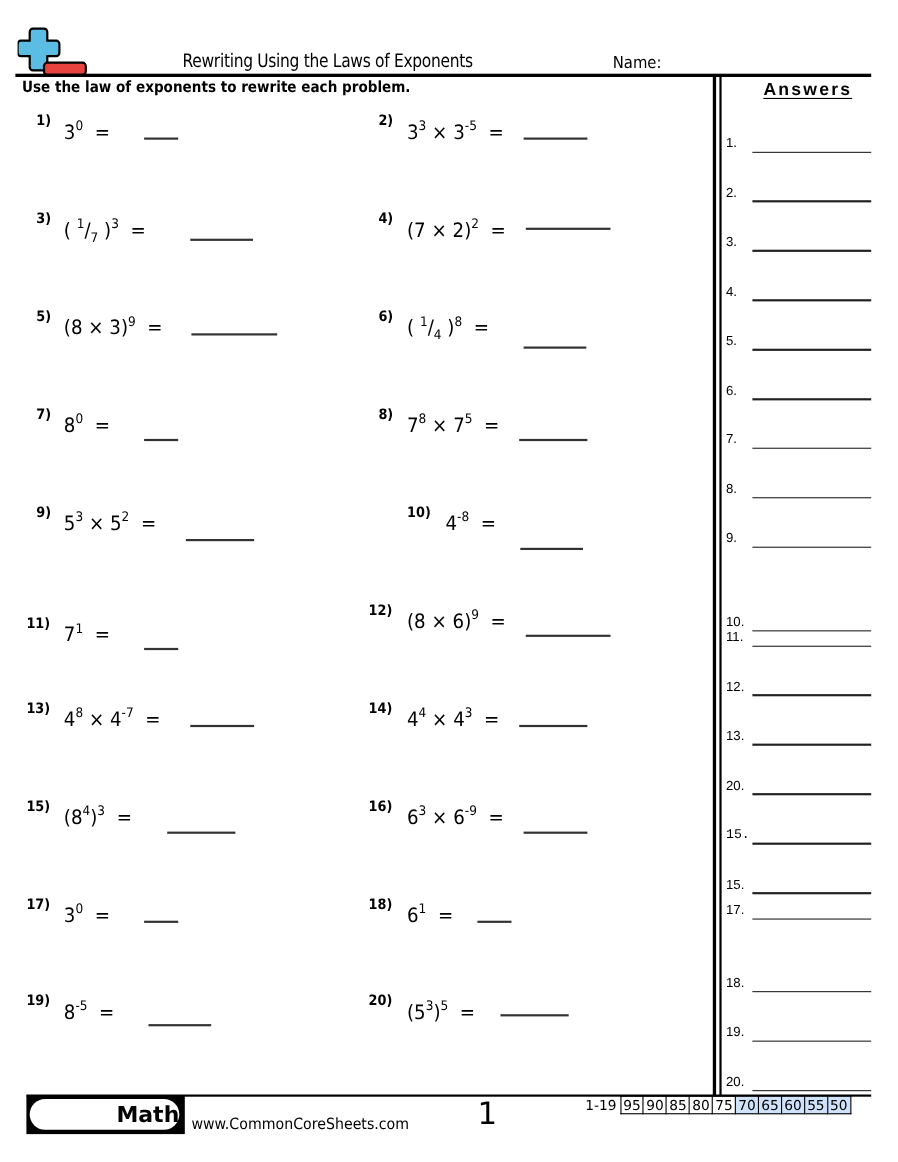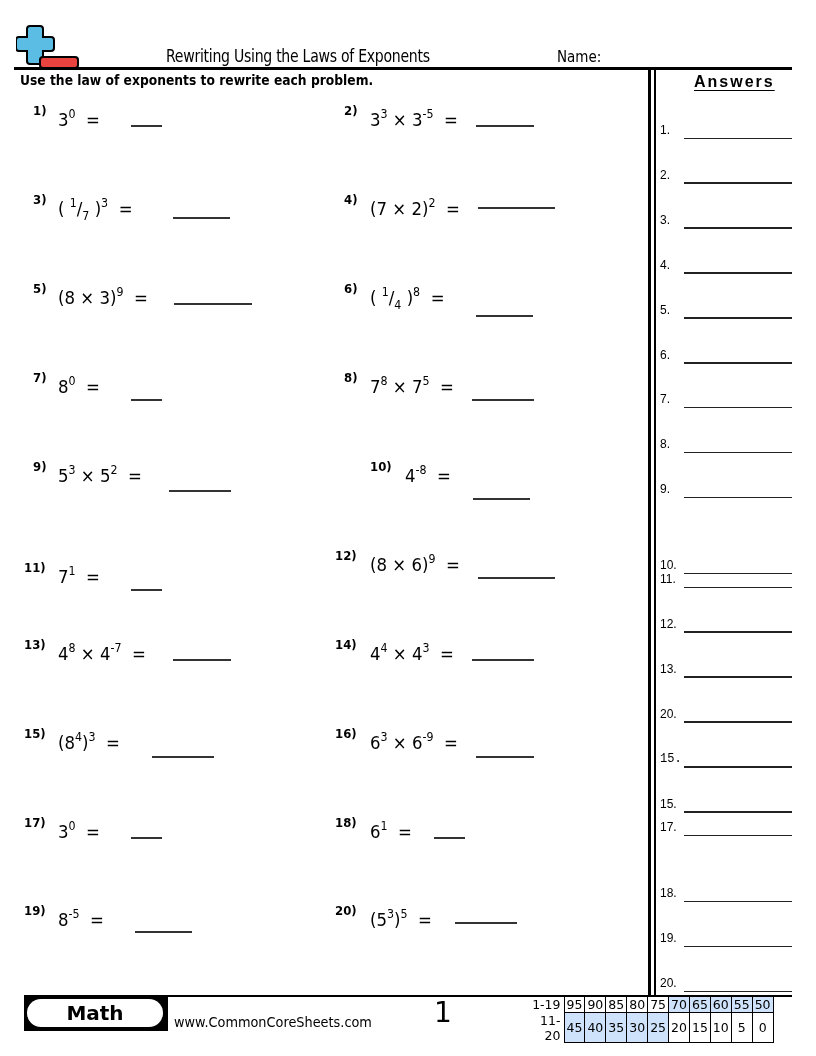--- a/index.html
+++ b/index.html
@@ -22,21 +22,21 @@
 
   .prob { position:absolute; height:40px; }
   .pnum { position:absolute; left:0; top:0; font-size:13px; font-weight:bold; font-family:"DejaVu Sans", sans-serif; transform:scaleX(0.9); transform-origin:left; }
   .expr { position:absolute; top:4px; font-size:18px; font-family:"DejaVu Sans", sans-serif; white-space:nowrap; transform:scaleX(0.92); transform-origin:left; }
   .expr sup { font-size:12px; vertical-align:8px; }
   .expr sub { font-size:12px; }
   .blank { position:absolute; height:1.5px; background:#333; }
 
   .bottom-rule { position:absolute; left:24px; top:995px; width:768px; height:2px; background:#000; }
   .math-box { position:absolute; left:24px; top:996px; width:144px; height:35px; background:#000; }
-  .math-pill { position:absolute; left:3px; top:3px; width:136px; height:28px; background:#fff; border-radius:14px; text-align:center; line-height:28px; font-size:20px; font-weight:bold; font-family:"DejaVu Sans", sans-serif; }
+  .math-pill { position:absolute; left:3px; top:3px; width:136px; height:28px; background:#fff; border-radius:14px; text-align:right; line-height:28px; font-size:20px; font-weight:bold; font-family:"DejaVu Sans", sans-serif; }
   .site { position:absolute; left:174px; top:1014px; font-size:14px; font-family:"DejaVu Sans", sans-serif; transform:scaleX(0.92); transform-origin:left; }
   .page-num { position:absolute; left:434px; top:996px; font-size:28px; font-family:"DejaVu Sans", sans-serif; }
 
   .score-table { position:absolute; left:526px; top:996px; border-collapse:collapse; font-size:12.5px; font-family:"DejaVu Sans", sans-serif; }
   .score-table td { border:1px solid #000; height:16px; text-align:center; padding:0 2px; min-width:20px; }
   .score-table td.lbl { border:none; text-align:right; padding-right:3px; width:38px; }
   .score-table td.hl { background:#cfe2fb; }
 </style>
 </head>
 <body>
@@ -256,27 +256,14 @@
         <td>90</td>
         <td>85</td>
         <td>80</td>
         <td>75</td>
         <td class="hl">70</td>
         <td class="hl">65</td>
         <td class="hl">60</td>
         <td class="hl">55</td>
         <td class="hl">50</td>
       </tr>
-      <tr>
-        <td class="lbl">11-20</td>
-        <td class="hl">45</td>
-        <td class="hl">40</td>
-        <td class="hl">35</td>
-        <td class="hl">30</td>
-        <td class="hl">25</td>
-        <td>20</td>
-        <td>15</td>
-        <td>10</td>
-        <td>5</td>
-        <td>0</td>
-      </tr>
     </tbody>
 </table>
 
 </body></html>

